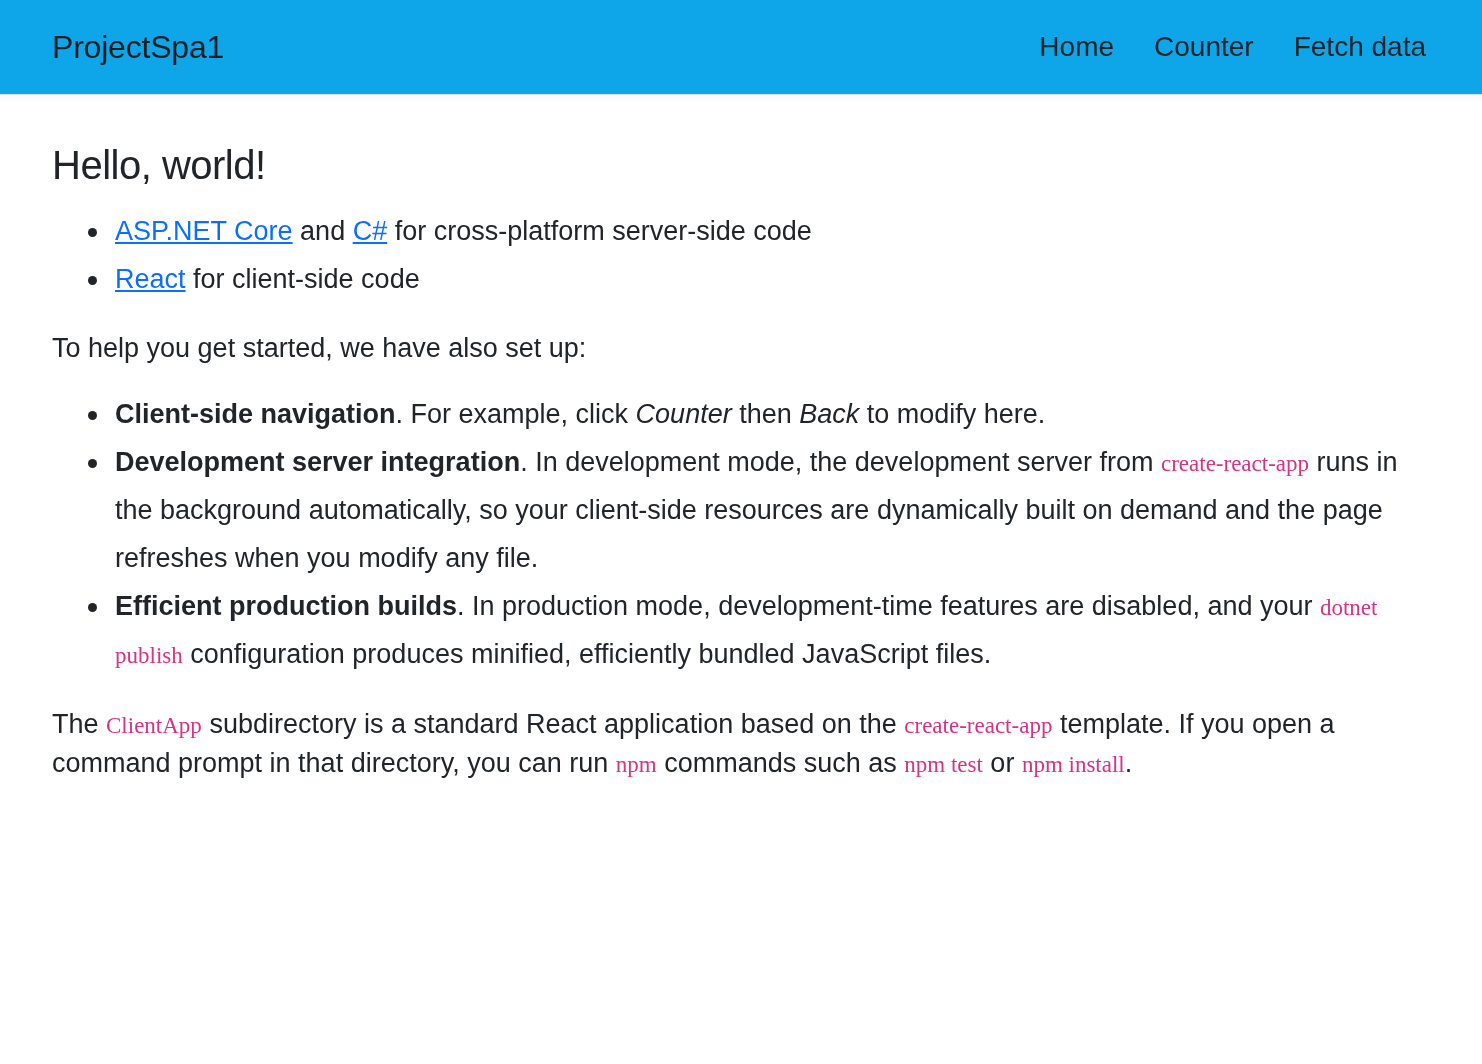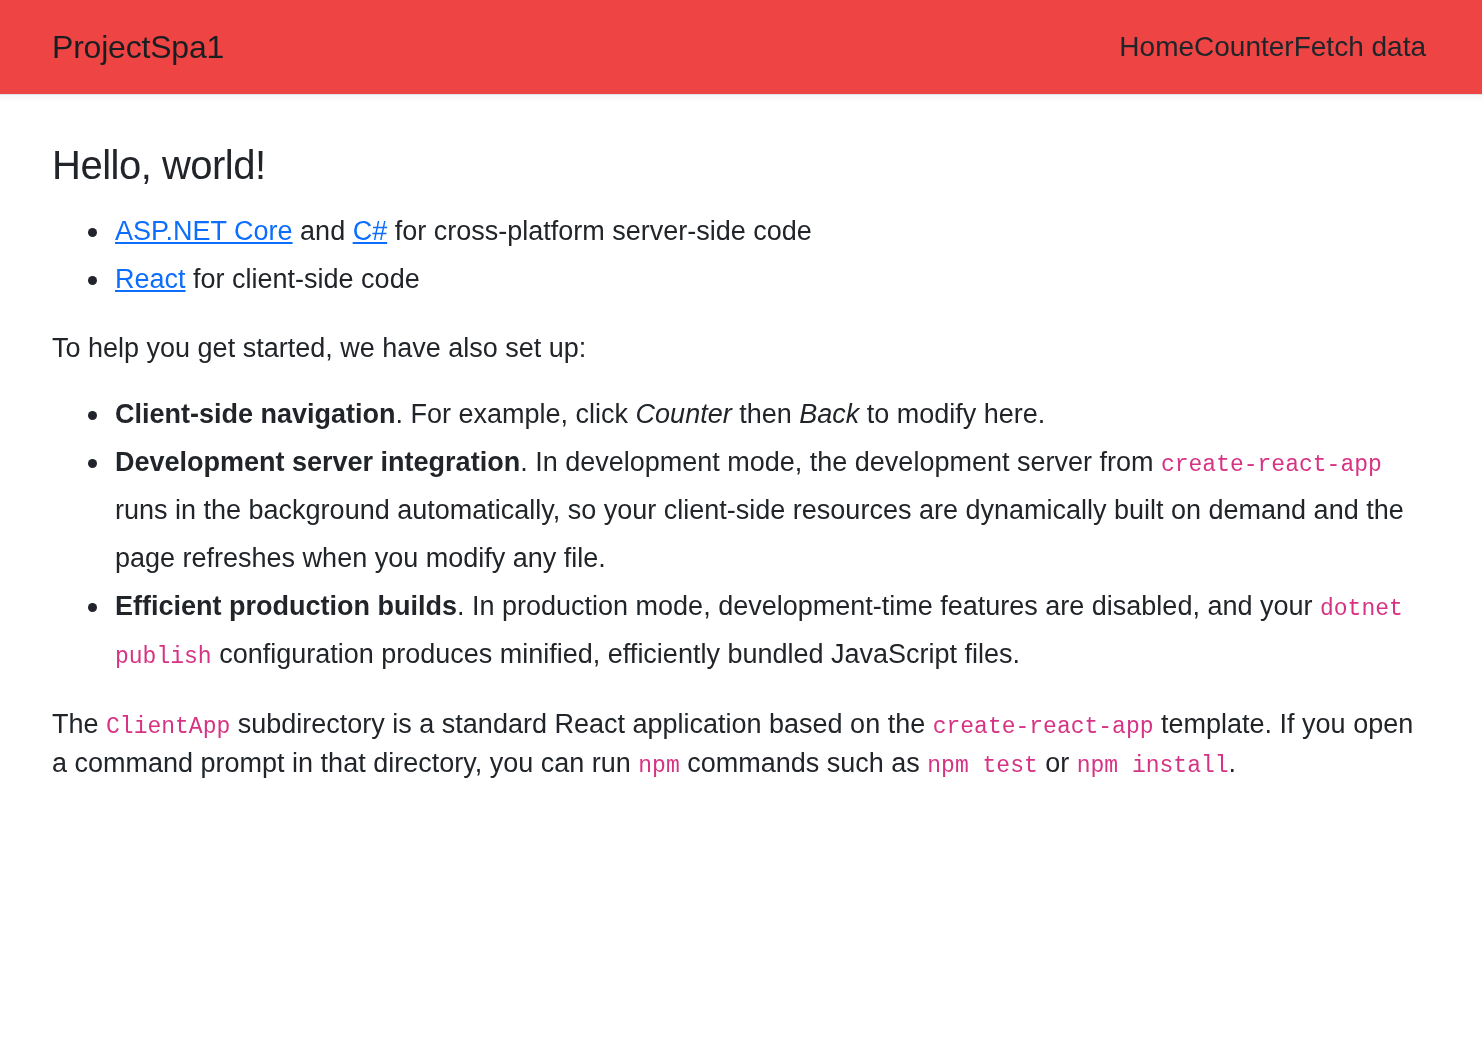--- a/index.html
+++ b/index.html
@@ -13,39 +13,40 @@
     font-family: "Liberation Sans", sans-serif;
     color: #212529;
     overflow: hidden;
   }
 
   
   .navbar {
     position: relative;
     height: 95px;
     box-sizing: border-box;
-    background: #ef4444;
+    background: #0ea5e9;
     border-bottom: 1px solid #dee2e6;
     display: flex;
     align-items: center;
     padding: 0 52px 0 52px;
   }
   .navbar-brand {
     font-size: 32px;
     font-weight: 400;
     color: #1b1e21;
     letter-spacing: -0.2px;
     line-height: 1;
     text-decoration: none;
     white-space: nowrap;
   }
   .nav-links {
     margin-left: auto;
     display: flex;
     align-items: center;
+    gap: 40px;
     padding-right: 4px;
   }
   .nav-link {
     font-size: 28px;
     font-weight: 400;
     color: #212529;
     text-decoration: none;
     line-height: 1;
     white-space: nowrap;
   }
@@ -98,21 +99,21 @@
     background: #212529;
   }
   .list-tight > li { line-height: 1.78; }
 
   a.inline-link {
     color: #0d6efd;
     text-decoration: underline;
     text-underline-offset: 2px;
   }
   code.code {
-    font-family: Liberation Mono, monospace;
+    font-family: Liberation Serif, serif;
     color: #d63384;
     font-size: 23px;
     word-wrap: break-word;
   }
   strong.b { font-weight: 700; }
   em.i { font-style: italic; }
 
   .last-para { margin-bottom: 0; }
 </style>
 </head>

